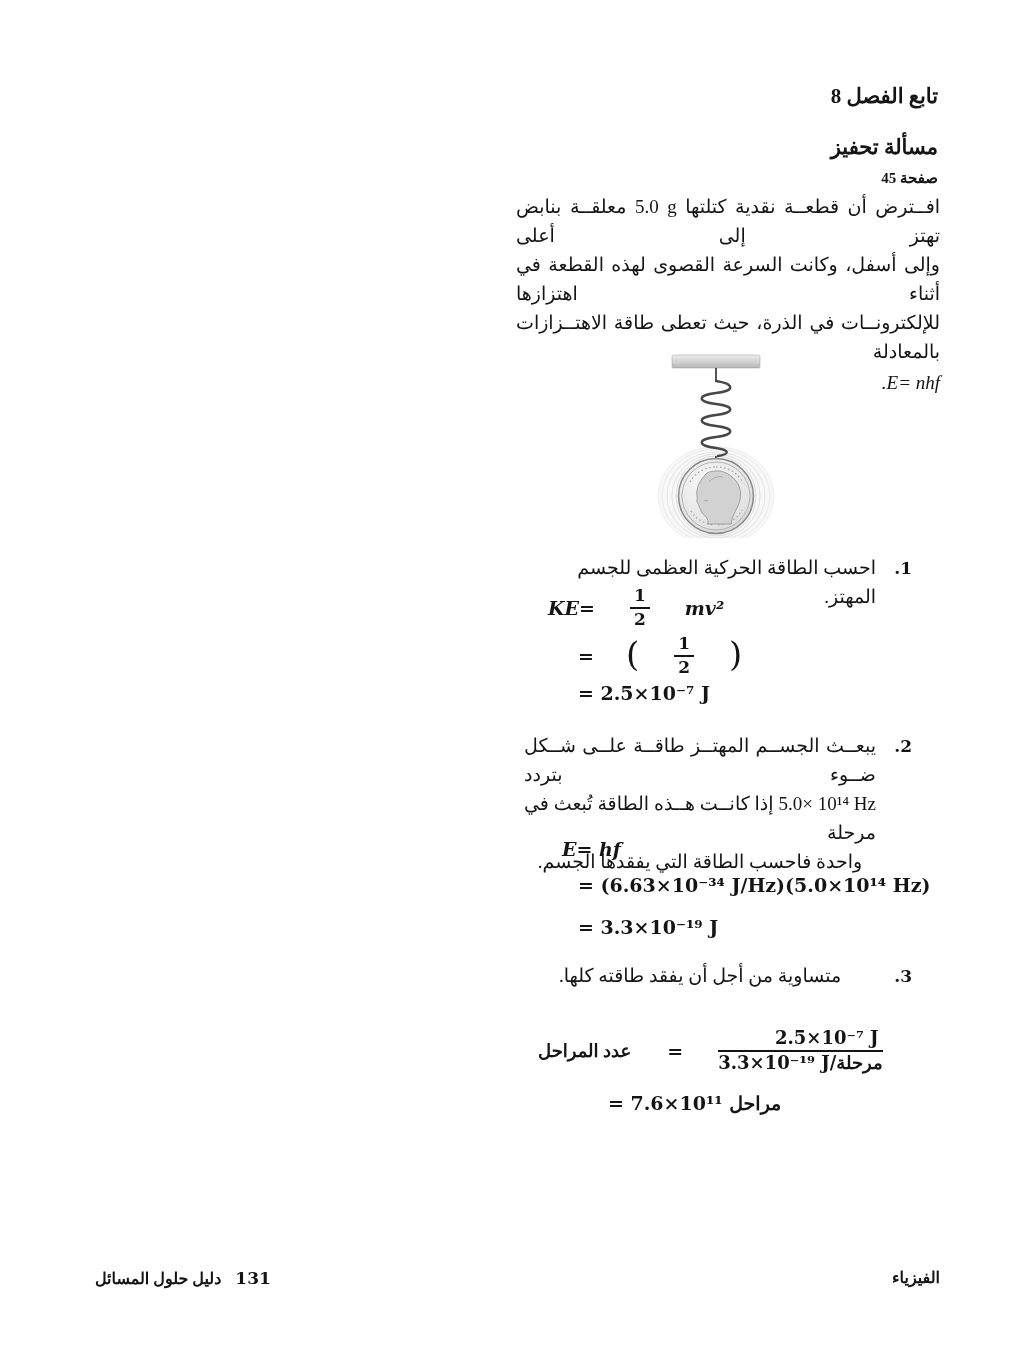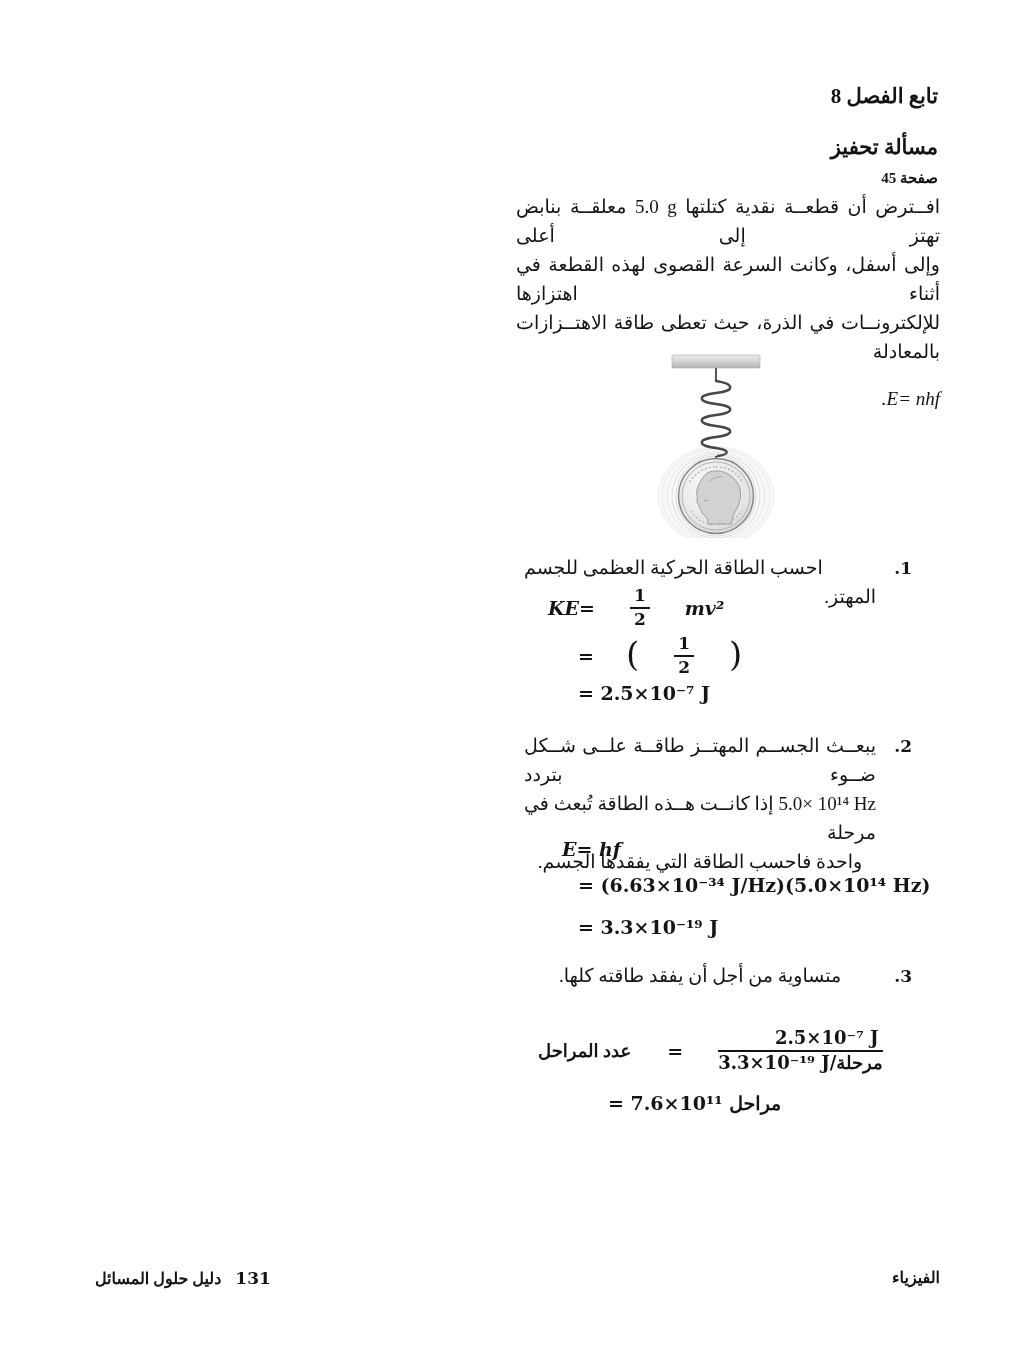--- a/index.html
+++ b/index.html
@@ -8,23 +8,23 @@
     font-family:"Liberation Serif","DejaVu Serif",serif;
     color:#141414;overflow:hidden;
   }
   .abs{position:absolute;}
   
   .h-chapter,.h-title{font-weight:bold;font-size:21px;direction:rtl;text-align:right;}
   .h-pageref{font-weight:bold;font-size:15px;direction:rtl;text-align:right;}
   
   .para{width:424px;direction:rtl;font-size:19px;line-height:29px;}
   .p-line{text-align:justify;text-align-last:justify;}
-  .p-line.t-right{text-align:left;text-align-last:right;}
+  .p-line.t-right{text-align:right;text-align-last:right;}
   .p-line.t-center{text-align:right;text-align-last:center;}
-  .eq-inline{font-style:italic;font-size:19px;text-align:right;direction:rtl;margin-top:18px;}
+  .eq-inline{font-style:italic;font-size:19px;text-align:right;direction:rtl;margin-top:2px;}
   
   .item{direction:rtl;display:flex;align-items:flex-start;column-gap:10px;
         font-size:19px;line-height:29px;}
   .item .num{font-weight:bold;font-size:17px;width:26px;flex:0 0 26px;text-align:right;
              font-family:"DejaVu Serif",serif;padding-top:1px;}
   .item .itext{flex:1;}
   
   .eqrow{display:flex;align-items:center;font-family:"DejaVu Serif",serif;
          font-weight:bold;font-size:19px;direction:ltr;white-space:nowrap;gap:32px;}
   .eqrow .var{font-style:italic;}

